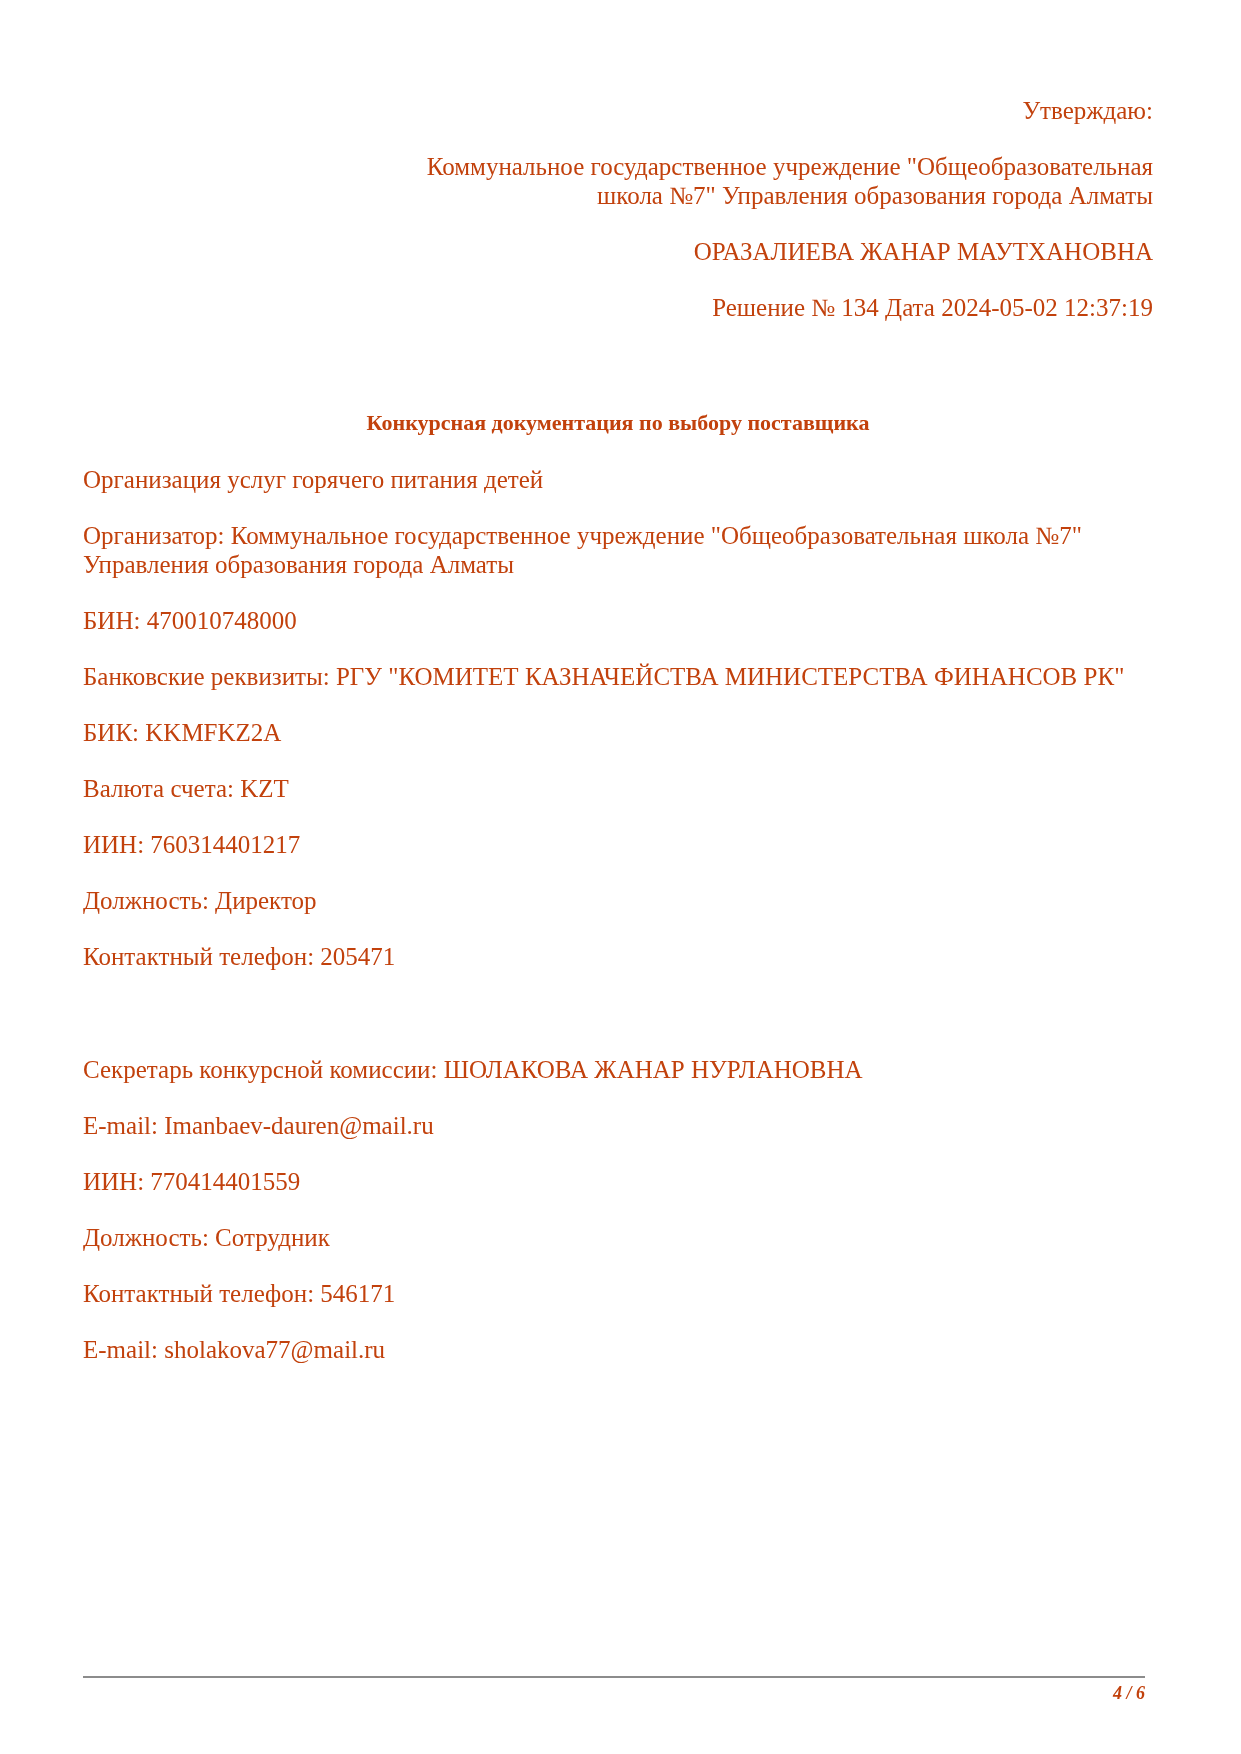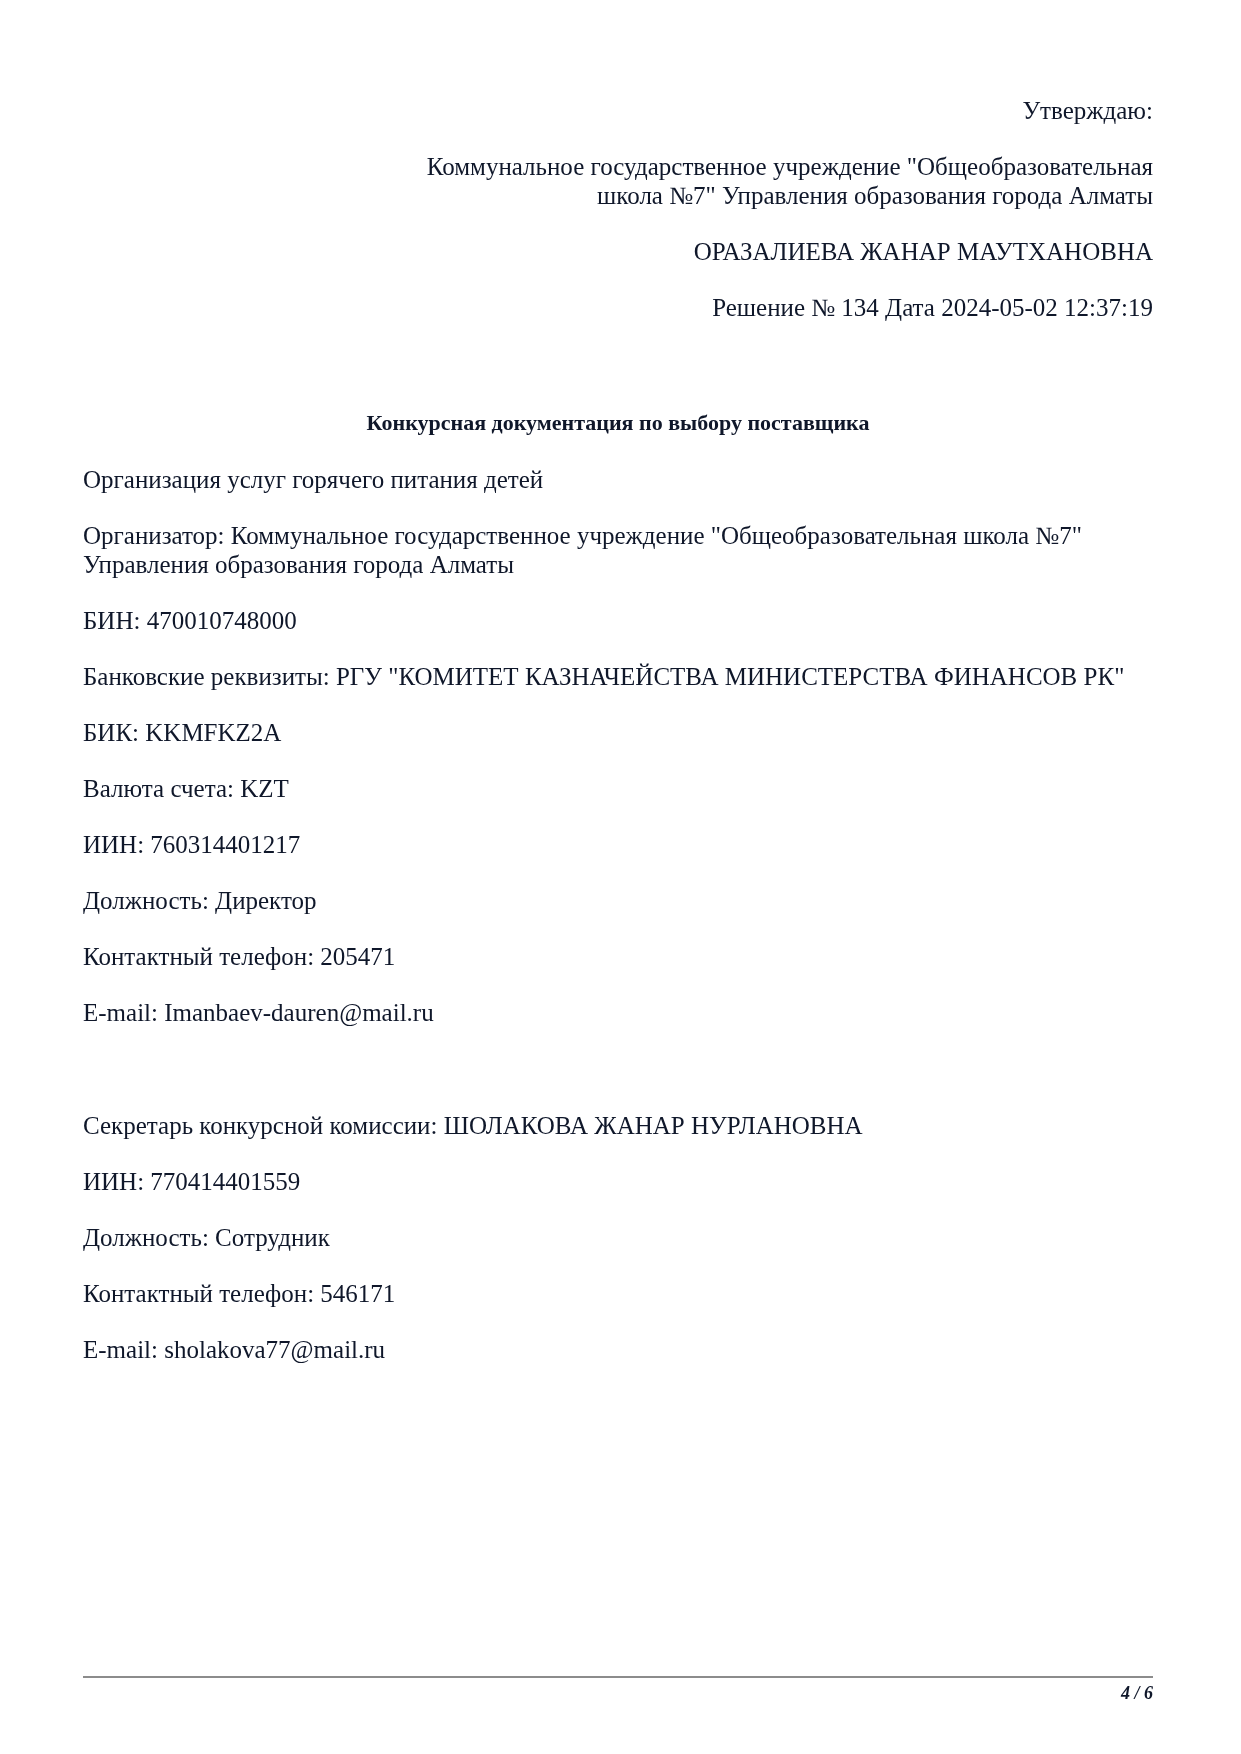--- a/index.html
+++ b/index.html
@@ -6,21 +6,21 @@
     margin: 0;
     padding: 0;
     background: #ffffff;
   }
   .page {
     position: relative;
     width: 1241px;
     height: 1754px;
     box-sizing: border-box;
     background: #ffffff;
-    color: #0f172a;
+    color: #c2410c;
     font-family: "Liberation Serif", "DejaVu Serif", serif;
     font-size: 25px;
     padding: 96px 88px 0 83px;
     overflow: hidden;
   }
   .line {
     margin: 0 0 27px 0;
     line-height: 29px;
   }
   .approval-block {
@@ -37,21 +37,21 @@
   .doc-subtitle {
     text-align: left;
     margin: 0 0 27px 0;
     line-height: 29px;
   }
   .b { font-weight: normal; }
   .gap-above { margin-top: 84px; }
   .footer {
     position: absolute;
     left: 83px;
-    right: 88px;
+    right: 96px;
     top: 1676px;
     border-top: 2px solid #8c8c8c;
   }
   .page-num {
     text-align: right;
     font-weight: bold;
     font-style: italic;
     font-size: 18px;
     line-height: 20px;
     padding-top: 5px;
@@ -78,23 +78,23 @@
   <p class="line"><span class="b">Организатор:</span><span> Коммунальное государственное учреждение "Общеобразовательная школа №7" Управления образования города Алматы</span></p>
 
   <p class="line">БИН: 470010748000</p>
   <p class="line">Банковские реквизиты: РГУ "КОМИТЕТ КАЗНАЧЕЙСТВА МИНИСТЕРСТВА ФИНАНСОВ РК"</p>
   <p class="line">БИК: KKMFKZ2A</p>
   <p class="line">Валюта счета: KZT</p>
 
   <p class="line">ИИН: 760314401217</p>
   <p class="line">Должность: Директор</p>
   <p class="line">Контактный телефон: 205471</p>
+  <p class="line gap-above"><span class="b">Секретарь конкурсной комиссии:</span><span> ШОЛАКОВА ЖАНАР НУРЛАНОВНА</span></p>
+
   <p class="line">E-mail: Imanbaev-dauren@mail.ru</p>
-
-  <p class="line gap-above"><span class="b">Секретарь конкурсной комиссии:</span><span> ШОЛАКОВА ЖАНАР НУРЛАНОВНА</span></p>
   <p class="line">ИИН: 770414401559</p>
   <p class="line">Должность: Сотрудник</p>
   <p class="line">Контактный телефон: 546171</p>
   <p class="line">E-mail: sholakova77@mail.ru</p>
 
   <div class="footer">
     <div class="page-num">4 / 6</div>
   </div>
 
 </div>

